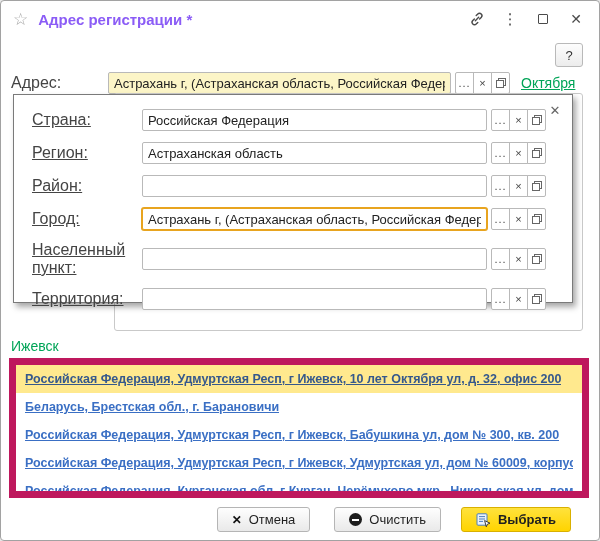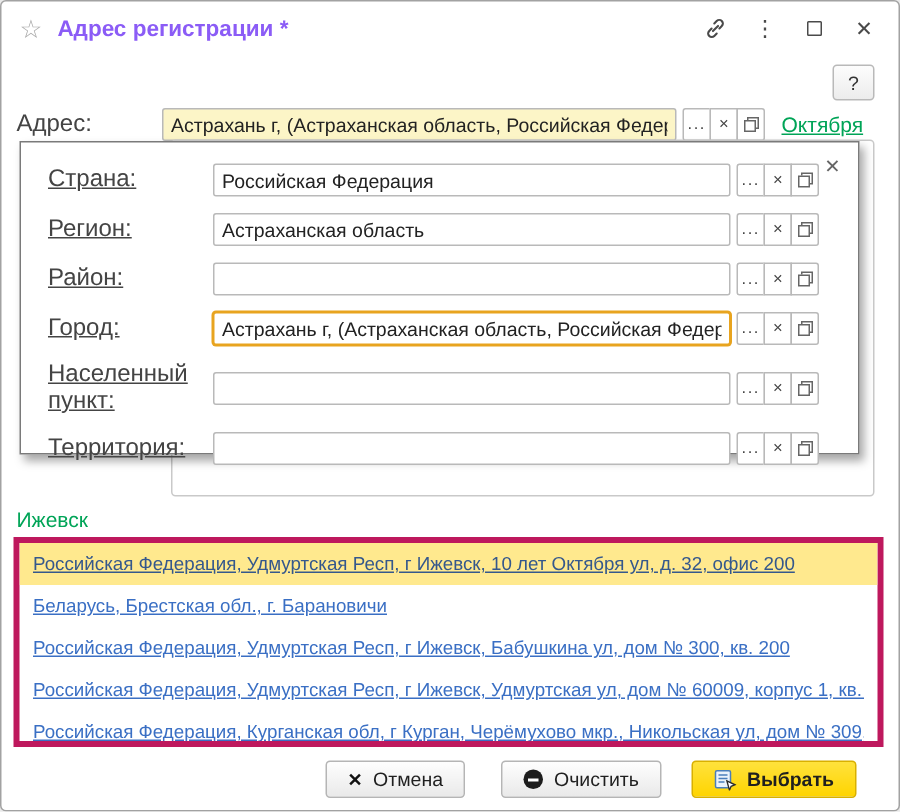--- a/index.html
+++ b/index.html
@@ -57,21 +57,21 @@
   .popup-close{ position:absolute; top:7px; right:9px; width:16px; height:16px;
     border:none; background:none; color:#666; font-size:13px; cursor:pointer;
     display:flex; align-items:center; justify-content:center; font-family:inherit; }
   .prow{ display:flex; align-items:center; margin-bottom:11px; }
   .prow .flabel{ width:110px; flex:none;text-decoration:underline; }
   .prow .igroup{ flex:1; }
   .prow .itext{ flex:1; min-width:0; }
   
   .history-title{ position:absolute; top:337px; left:10px; font-size:14px; color:#00a457; }
   .history-box{ position:absolute; left:8px; top:357px; width:580px; height:140px;
-    border:4px solid #be185d; background:#fff; overflow:hidden; }
+    border:7px solid #be185d; background:#fff; overflow:hidden;font-weight:bold; }
   .hrow{ height:28px; display:flex; align-items:center; padding:0 9px; cursor:pointer; }
   .hrow.selected{ background:#ffe98e; }
   .hlink{ font-size:12.5px; color:#3a6fc4; text-decoration:underline;
     white-space:nowrap; overflow:hidden; }
   .hrow.selected .hlink{ color:#35588c; }
   
   .footer{ position:absolute; left:0; right:28px; top:506px;
     display:flex; justify-content:flex-end; align-items:center; }
   .fbtn{ height:25px; display:flex; align-items:center; justify-content:center; gap:7px;
     border:1px solid #b5b5b5; border-radius:3px; background:linear-gradient(#fefefe,#e9e9e9);

